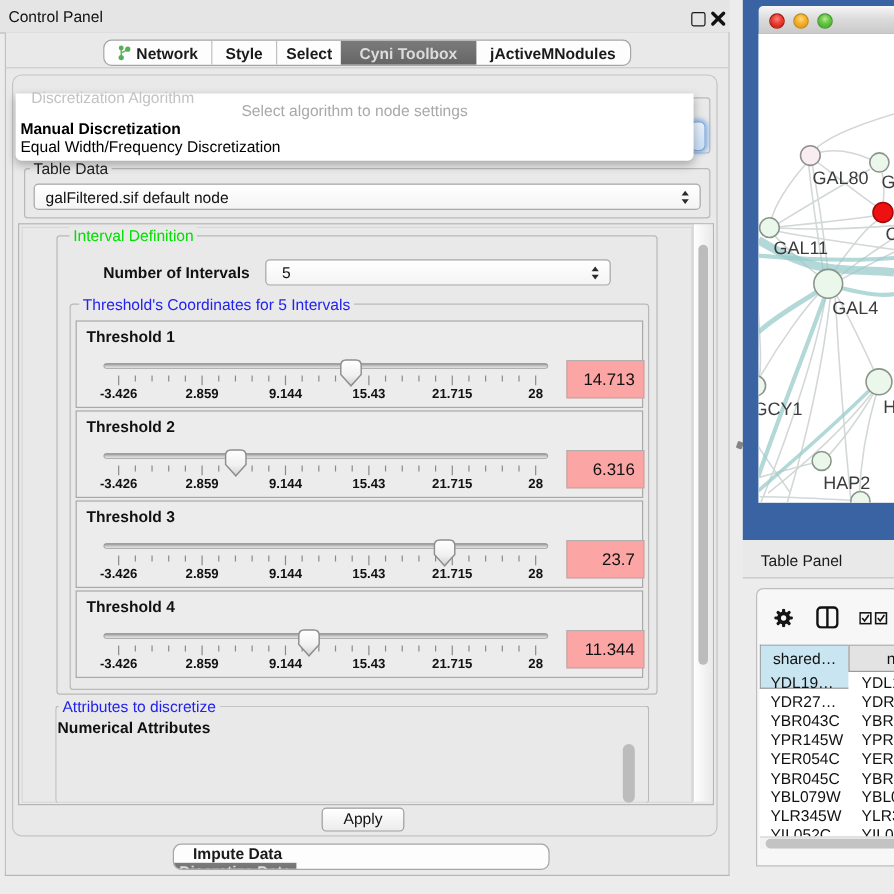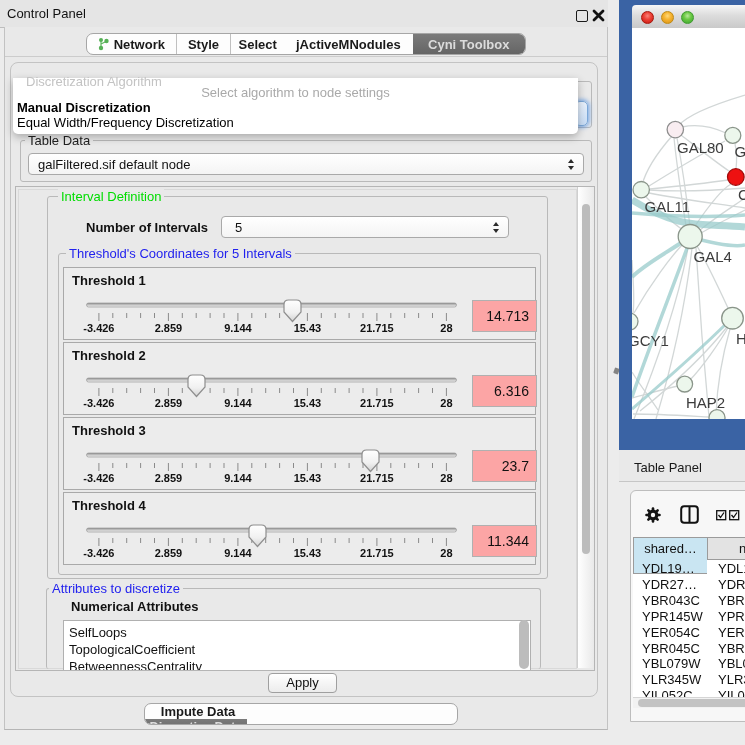--- a/index.html
+++ b/index.html
@@ -329,24 +329,21 @@
         <text x="243.4" y="64" font-size="11" font-weight="bold" fill="#111" text-anchor="middle">15.43</text>
         <text x="312.9" y="64" font-size="11" font-weight="bold" fill="#111" text-anchor="middle">21.715</text>
         <text x="382.4" y="64" font-size="11" font-weight="bold" fill="#111" text-anchor="middle">28</text>
         <path d="M185.0,36.5 L185.0,44 L193.5,53.5 L202.0,44 L202.0,36.5 Q202.0,32 197.5,32 L189.5,32 Q185.0,32 185.0,36.5 Z" fill="url(#thm4)" stroke="#8e8e8e" stroke-width="1.2"></path>
       </svg>
       <div class="vbox">11.344</div>
     </div>
 
 <div class="group" style="left:46px;top:588px;width:493px;height:80px;border-bottom:none;"></div>
 <div class="glabel" style="left:49px;top:581px;color:#2222ee;">Attributes to discretize</div>
-<div class="abs fs13 b" style="left:48px;top:599px;padding-left:23px;">Numerical Attributes</div>
-<div class="abs" style="left:63px;top:620px;width:466px;height:49px;background:#fff;border:1px solid #b0b0b0;overflow:hidden;">
-  <div style="padding-left:5px;padding-top:2.5px;font-size:13px;line-height:17.4px;color:#111;">SelfLoops<br>TopologicalCoefficient<br>BetweennessCentrality</div>
-</div>
+<div class="abs fs13 b" style="left:48px;top:599px;">Numerical Attributes</div>
 <div class="vthumb" style="left:519px;top:620px;width:10px;height:49px;"></div>
 
 <div class="abs" style="left:15px;top:186px;width:578px;height:483px;border:1px solid #b5b5b5;"></div>
 <div class="vtrack" style="left:577px;top:187px;width:16px;height:481px;border-left:1px solid #cfcfcf;"></div>
 <div class="vthumb" style="left:582px;top:204px;width:8px;height:350px;"></div>
 
 <div id="applybtn">Apply</div>
 
 <div id="popup">
   <div class="abs" style="left:13px;top:-4px;font-size:13px;color:#c3c3c3;">Discretization Algorithm</div>
@@ -364,25 +361,25 @@
           <circle cx="8.5" cy="4" r="2.2" fill="#55b055"></circle>
         </svg>
         <b>Network</b>
       </div>
   <div class="tab sep" style="width:54px;">
         <b>Style</b>
       </div>
   <div class="tab sep" style="width:53px;">
         <b>Select</b>
       </div>
+  <div class="tab dark" style="width:113px;">
+        <b>Cyni Toolbox</b>
+      </div>
   <div class="tab" style="width:129px;">
         <b>jActiveMNodules</b>
-      </div>
-  <div class="tab dark" style="width:113px;">
-        <b>Cyni Toolbox</b>
       </div>
 </div>
 
 <div class="tabbar" style="left:144px;top:703px;width:312px;height:20px;flex-direction:column;">
   <div class="tab" style="width:106px;">
         <b>Impute Data</b>
       </div>
   <div class="tab dark" style="width:102px;">
         <b>Discretize Data</b>
       </div>

